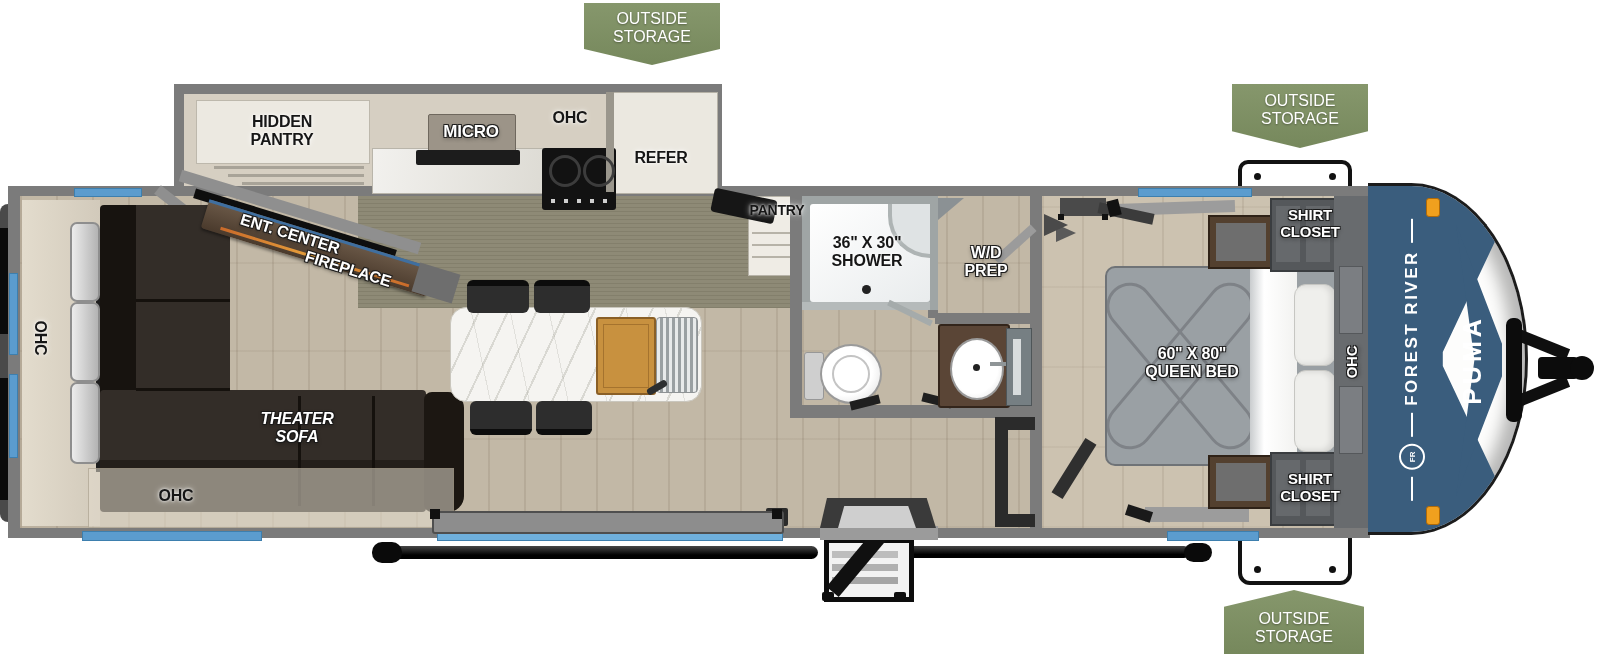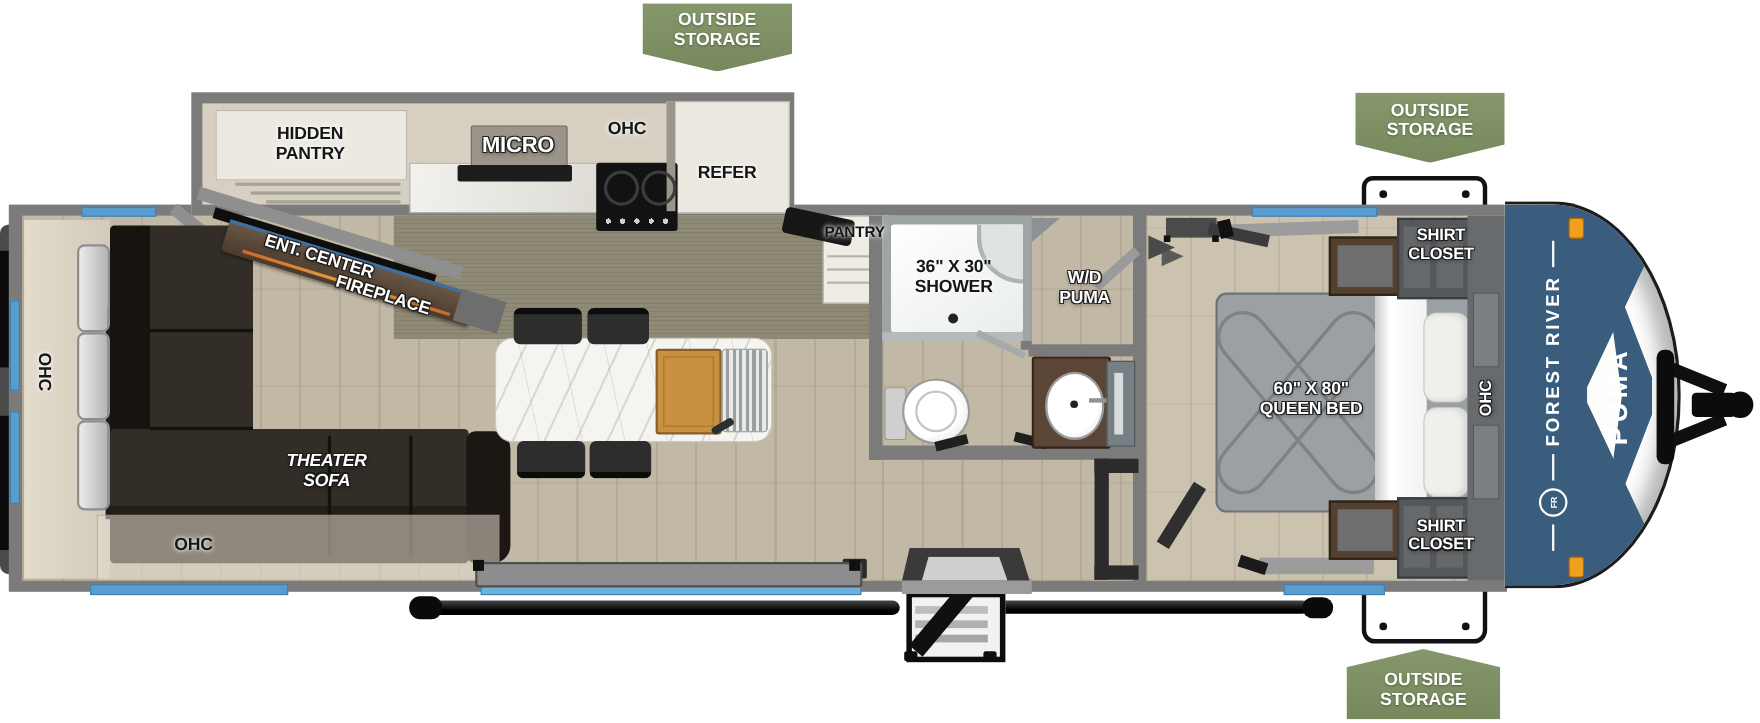--- a/index.html
+++ b/index.html
@@ -11,21 +11,21 @@
        line-height:1.1;white-space:pre-line;letter-spacing:-0.2px;z-index:40;}
   .lbl.dark{color:#161616;text-shadow:0 0 3px rgba(255,255,255,.95),0 0 6px rgba(255,255,255,.8);}
   .lbl.white{color:#fff;text-shadow:-1px -1px 0 rgba(25,25,25,.9),1px -1px 0 rgba(25,25,25,.9),
              -1px 1px 0 rgba(25,25,25,.9),1px 1px 0 rgba(25,25,25,.9),0 2px 4px rgba(0,0,0,.45);}
   .r17{transform:translate(-50%,-50%) rotate(17deg);}
   .r90{transform:translate(-50%,-50%) rotate(90deg);}
   .rm90{transform:translate(-50%,-50%) rotate(-90deg);}
   
   .banner{position:absolute;background:linear-gradient(#86976c,#76885c);z-index:50;
           display:flex;align-items:center;justify-content:center;}
-  .banner .banner-text{color:#fff;font-weight:700;font-size:16px;line-height:1.15;
+  .banner .banner-text{color:#fff;font-weight:400;font-size:16px;line-height:1.15;
           text-align:center;white-space:pre-line;text-shadow:0 1px 2px rgba(0,0,0,.35);}
   .banner.down{clip-path:polygon(0 0,100% 0,100% 74%,50% 100%,0 74%);}
   .banner.up{clip-path:polygon(50% 0,100% 26%,100% 100%,0 100%,0 26%);}
   .banner.up .banner-text{margin-top:12px;}
   .banner.down .banner-text{margin-bottom:12px;}
   
   .wallbox{position:absolute;background:#7b7b7b;}
   .floor-main{background:#c2b8a6;background-image:
      repeating-linear-gradient(90deg,rgba(96,78,58,.13) 0 2px,transparent 2px 36px),
      repeating-linear-gradient(0deg,rgba(96,78,58,.07) 0 2px,transparent 2px 88px);}
@@ -307,34 +307,34 @@
     <span class="banner-text">OUTSIDE
 STORAGE</span>
   </div>
   <div class="banner up" style="left:1224px;top:590px;width:140px;height:64px;">
     <span class="banner-text">OUTSIDE
 STORAGE</span>
   </div>
 
   <div class="lbl dark" style="left:282px;top:131px;font-size:16px;">HIDDEN
 PANTRY</div>
-  <div class="lbl white" style="left:471px;top:132px;font-size:20px;">MICRO</div>
+  <div class="lbl white" style="left:471px;top:132px;font-size:17px;">MICRO</div>
   <div class="lbl dark" style="left:570px;top:118px;font-size:16px;">OHC</div>
   <div class="lbl dark" style="left:661px;top:158px;font-size:16px;">REFER</div>
   <div class="lbl dark" style="left:777px;top:211px;font-size:14px;">PANTRY</div>
   <div class="lbl white r17" style="left:290px;top:234px;font-size:16px;">ENT. CENTER</div>
   <div class="lbl white r17" style="left:348px;top:269px;font-size:16px;">FIREPLACE</div>
   <div class="lbl dark r90" style="left:40px;top:338px;font-size:16px;">OHC</div>
   <div class="lbl white" style="left:297px;top:428px;font-size:16px;font-style:italic;">THEATER
 SOFA</div>
   <div class="lbl dark" style="left:176px;top:496px;font-size:16px;">OHC</div>
   <div class="lbl dark" style="left:867px;top:252px;font-size:16px;">36" X 30"
 SHOWER</div>
   <div class="lbl white" style="left:986px;top:262px;font-size:16px;">W/D
-PUMA</div>
+PREP</div>
   <div class="lbl white" style="left:1192px;top:363px;font-size:16px;z-index:41;">60" X 80"
 QUEEN BED</div>
   <div class="lbl white" style="left:1310px;top:223px;font-size:15px;z-index:41;">SHIRT
 CLOSET</div>
   <div class="lbl white" style="left:1310px;top:487px;font-size:15px;z-index:41;">SHIRT
 CLOSET</div>
   <div class="lbl white rm90" style="left:1352px;top:362px;font-size:15px;z-index:41;">OHC</div>
 
 </div>
 

